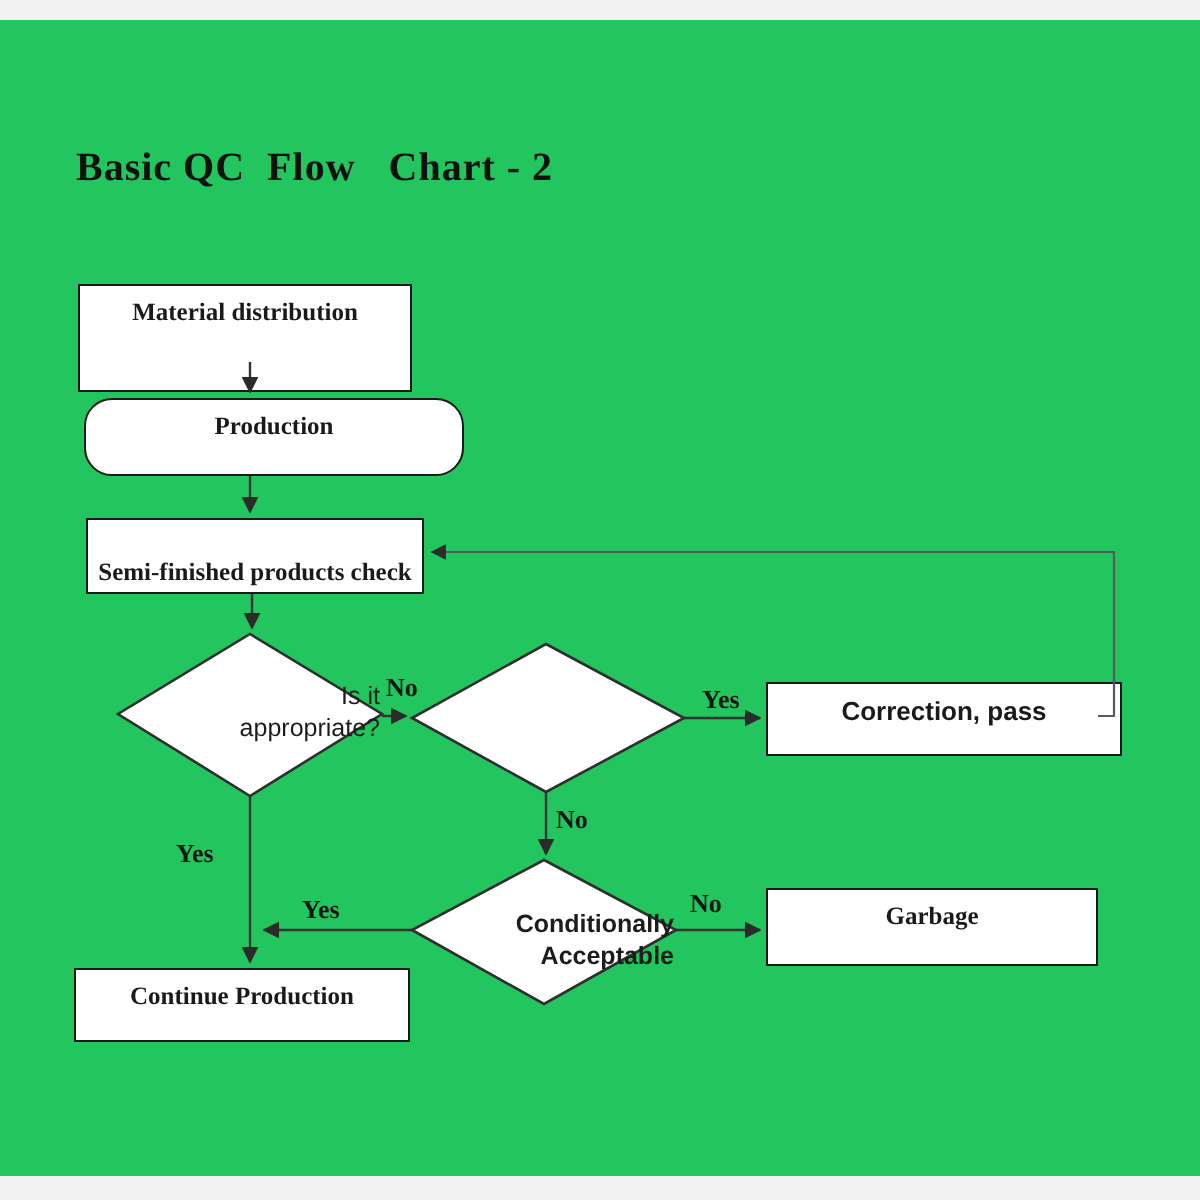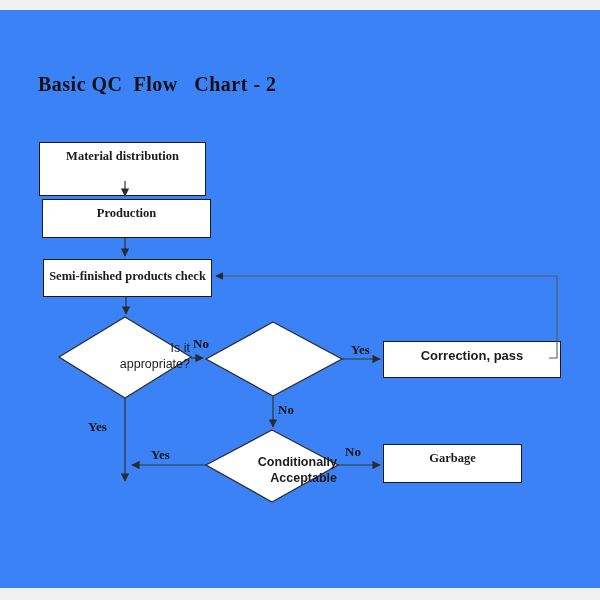--- a/index.html
+++ b/index.html
@@ -1,17 +1,17 @@
 <!DOCTYPE html>
 <html><head>
 <meta charset="utf-8">
 <style>
   html,body{margin:0;padding:0;background:#fff;}
   #stage{
-    position:relative;width:600px;height:600px;background:#3b82f6;
+    position:relative;width:600px;height:600px;background:#22c55e;
     font-family:"Liberation Serif", serif;overflow:hidden;
   }
   .letterbox{position:absolute;left:0;width:600px;background:#f1f1f1;}
   #page-title{
     position:absolute;left:38px;top:73px;font-size:20px;font-weight:bold;
     color:#111;white-space:pre;letter-spacing:0.5px;
   }
   .pbox{
     position:absolute;box-sizing:border-box;border:1.6px solid #1a1a1a;background:#fff;
     text-align:center;font-weight:bold;font-size:12.5px;color:#1a1a1a;padding-top:6px;
@@ -32,28 +32,29 @@
 
 <div id="stage">
 
   <div class="letterbox" style="top:0;height:10px;"></div>
   <div class="letterbox" style="top:588px;height:12px;"></div>
 
   <div id="page-title">Basic QC  Flow   Chart - 2</div>
 
   <div class="pbox" style="left:39px;top:142px;width:167px;height:54px;">Material distribution</div>
 
-  <div class="pbox" style="left:42px;top:199px;width:169px;height:39px;">Production</div>
+  <div class="pbox" style="left:42px;top:199px;width:190px;height:39px;border-radius:14px;">Production</div>
 
-  <div class="pbox" style="left:43px;top:259px;width:169px;height:38px;padding-top:9px;">Semi-finished products check</div>
+  <div class="pbox" style="left:43px;top:259px;width:169px;height:38px;padding-top:19px;">Semi-finished products check</div>
 
   <div class="pbox sans" style="left:383px;top:341px;width:178px;height:37px;">Correction, pass</div>
 
-  <div class="pbox" style="left:383px;top:444px;width:139px;height:39px;">Garbage</div>
+  <div class="pbox" style="left:383px;top:444px;width:166px;height:39px;">Garbage</div>
 
+  <div class="pbox" style="left:37px;top:484px;width:168px;height:37px;">Continue Production</div>
 
   <svg id="wires" width="600" height="600" viewBox="0 0 600 600">
     <defs>
       <marker id="arr" viewBox="0 0 10 10" refX="9" refY="5" markerWidth="7" markerHeight="7" orient="auto-start-reverse">
         <path d="M0,0 L10,5 L0,10 z" fill="#2b2b2b"></path>
       </marker>
     </defs>
 
     <polyline points="549,358 557,358 557,276 216,276" fill="none" stroke="#5a5a5a" stroke-width="1.1" marker-end="url(#arr)"></polyline>
 

